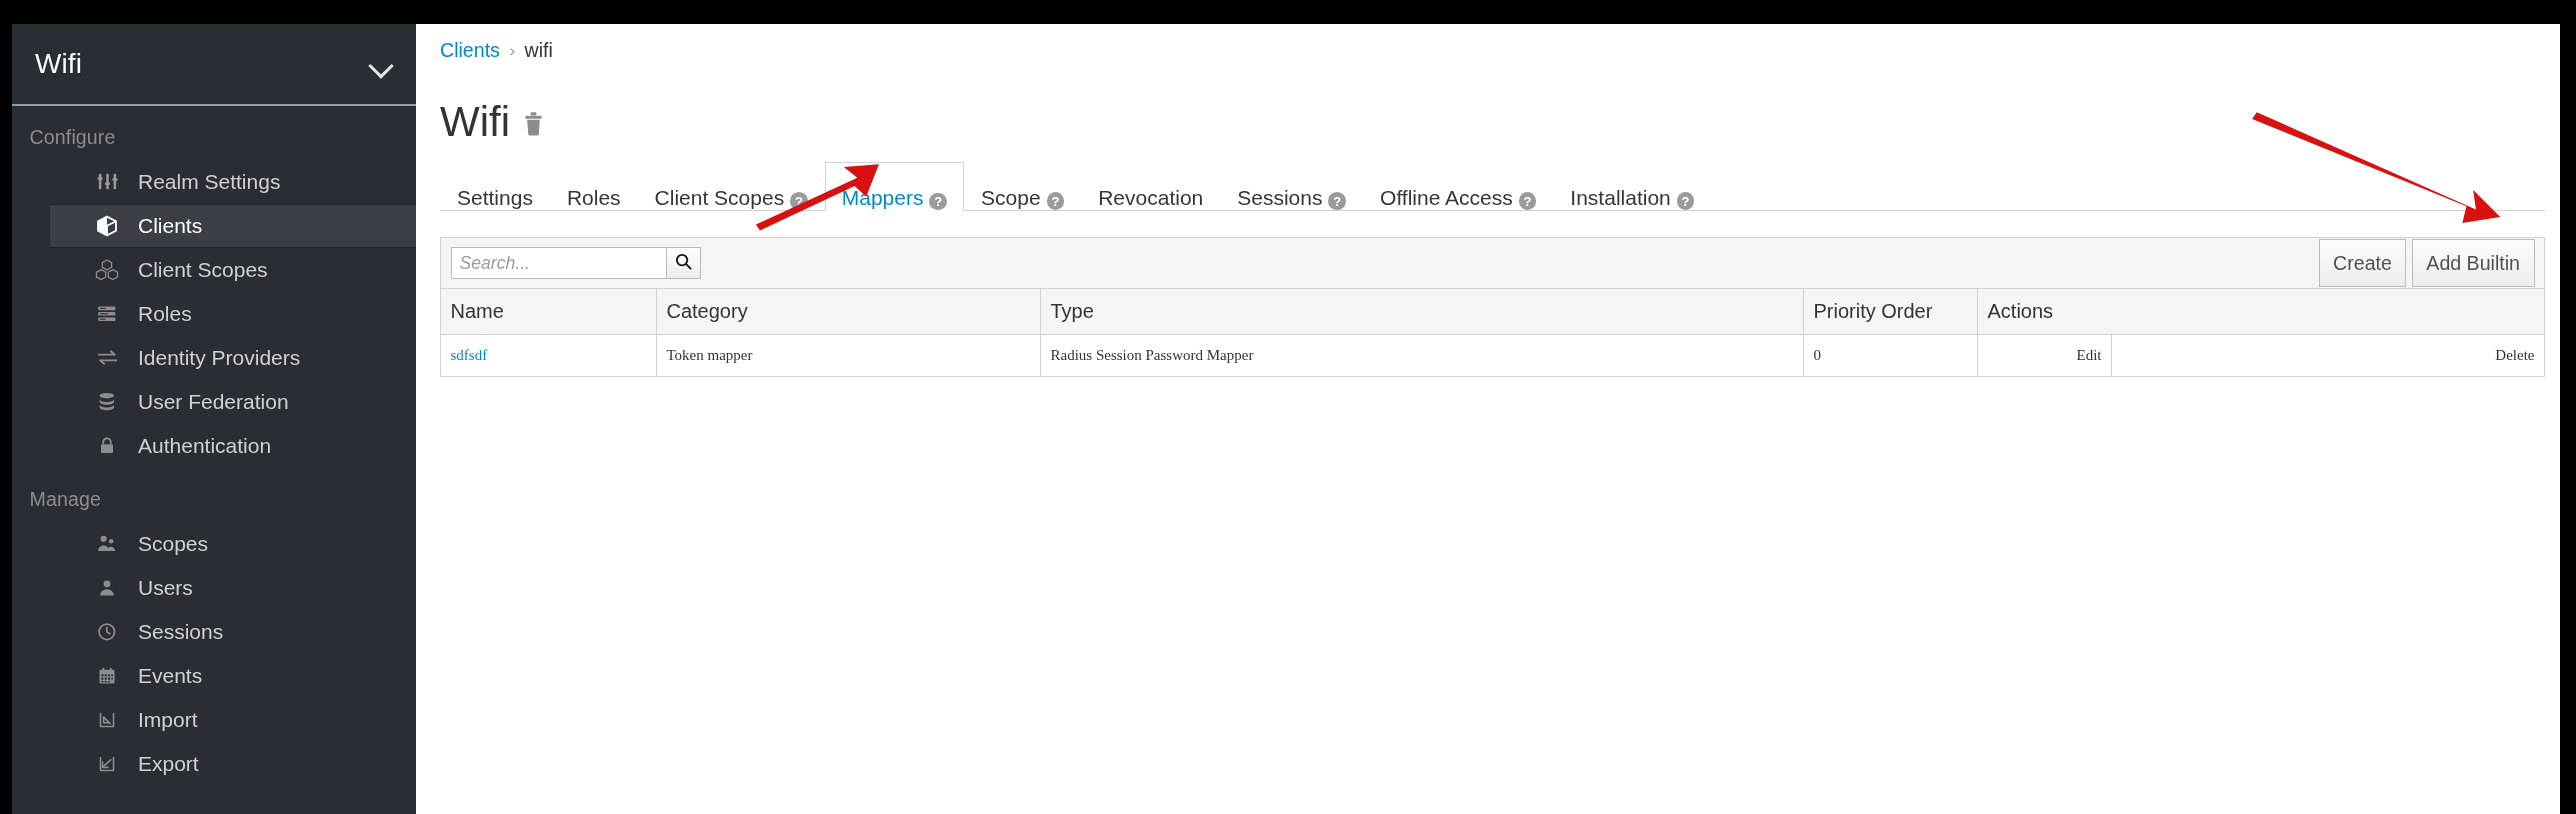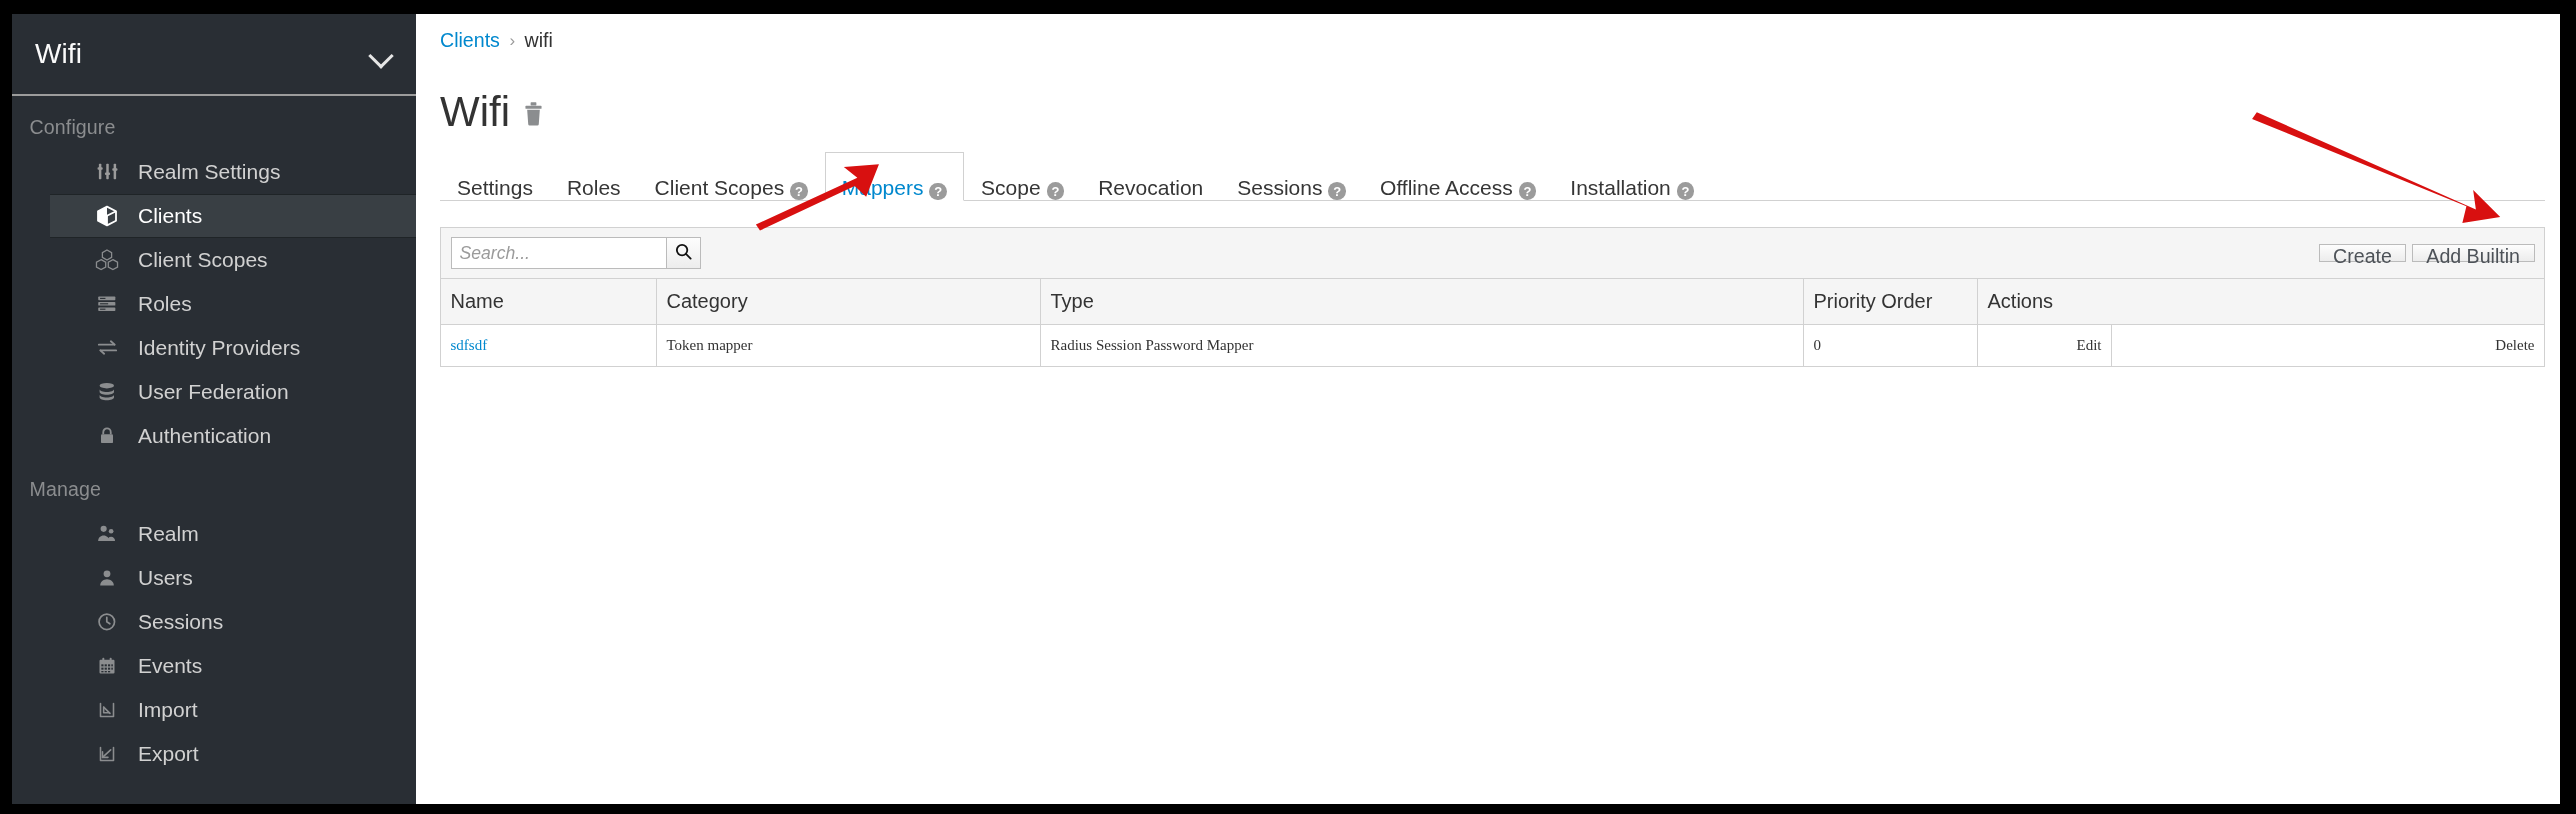--- a/index.html
+++ b/index.html
@@ -9,21 +9,21 @@
     height: 814px;
     background: #000000;
     font-family: "Liberation Sans", sans-serif;
     overflow: hidden;
   }
 
   
   #app-frame {
     position: absolute;
     left: 12px;
-    top: 14px;
+    top: 24px;
     width: 2548px;
     height: 790px;
     background: #ffffff;
     display: flex;
     overflow: hidden;
   }
 
   
   #sidebar {
     width: 404px;
@@ -213,21 +213,21 @@
     border: 0.7px solid #bbbbbb;
     background: linear-gradient(to bottom, #fdfdfd, #ededed);
     cursor: pointer;
     display: flex;
     align-items: center;
     justify-content: center;
   }
   .toolbar-actions { display: flex; gap: 5.4px; }
   .btn {
     min-width: 65px;
-    height: 18px;
+    height: 48px;
     padding: 0 13.5px;
     border: 0.7px solid #bbbbbb;
     background: linear-gradient(to bottom, #fdfdfd, #ececec);
     color: #4d5258;
     font-size: 19.6px;
     font-family: "Liberation Sans", sans-serif;
     cursor: pointer;
     white-space: nowrap;
   }
 
@@ -378,21 +378,21 @@
 
     <div class="nav-item">
       <span class="nav-icon">
         <svg width="21.6" height="21.6" viewBox="0 0 24 24" fill="#8b8d8f">
           <circle cx="8.5" cy="6.5" r="3.4"></circle>
           <path d="M2.4 20c0-3.4 2.7-6 6.1-6s6.1 2.6 6.1 6z"></path>
           <circle cx="16.8" cy="9.2" r="2.6"></circle>
           <path d="M12.4 20c0-2.7 2-4.7 4.4-4.7s4.4 2 4.4 4.7z"></path>
         </svg>
       </span>
-      <span class="nav-label">Realm</span>
+      <span class="nav-label">Scopes</span>
     </div>
 
     <div class="nav-item">
       <span class="nav-icon">
         <svg width="20" height="20" viewBox="0 0 24 24" fill="#8b8d8f">
           <circle cx="12" cy="7" r="4.1"></circle>
           <path d="M3.8 21c0-4.3 3.7-7.6 8.2-7.6s8.2 3.3 8.2 7.6z"></path>
         </svg>
       </span>
       <span class="nav-label">Users</span>

